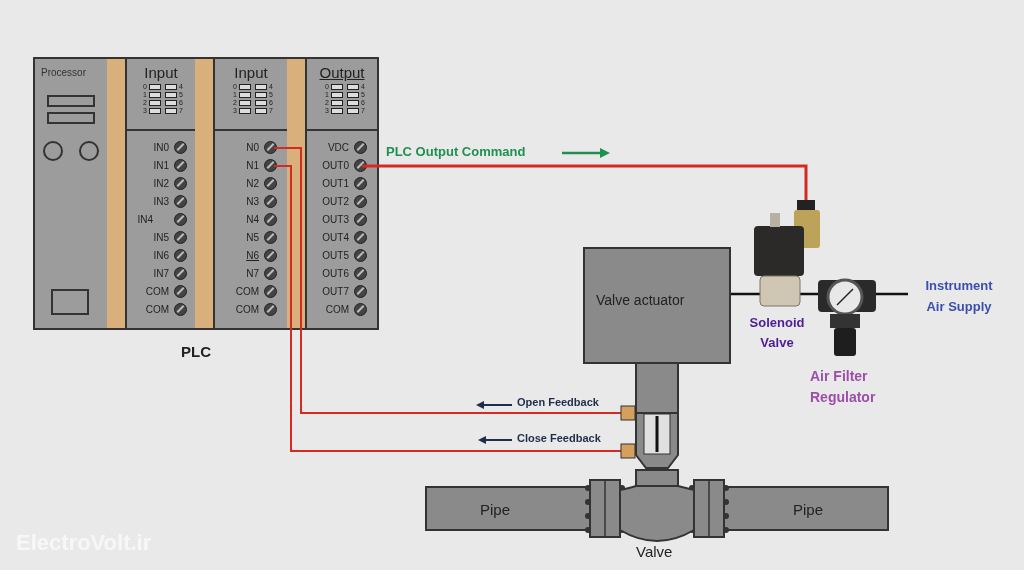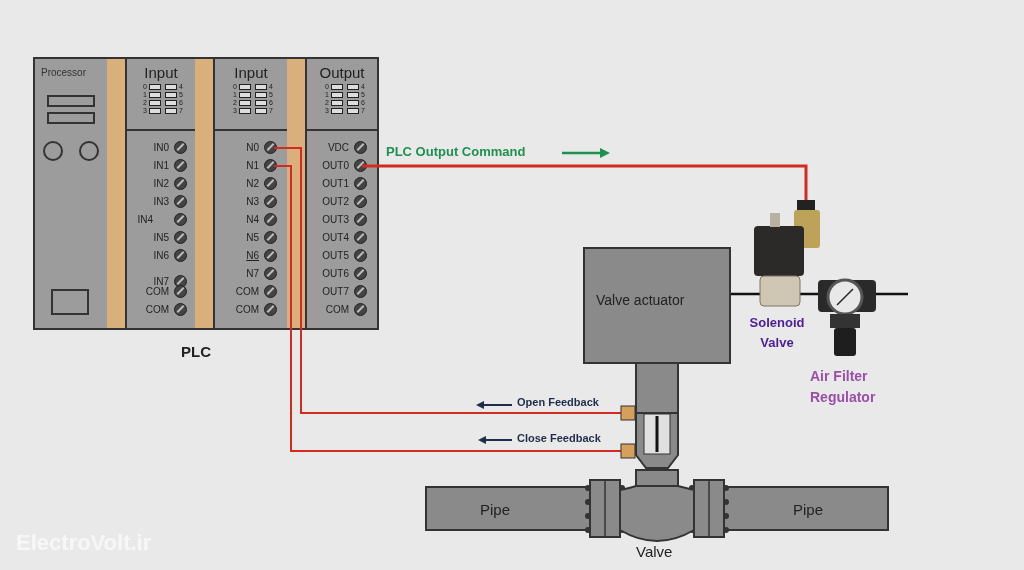--- a/index.html
+++ b/index.html
@@ -64,21 +64,21 @@
             <span class="screw"></span>
           </div>
           <div class="term-row" style="top: 169px; right: 8px;">
             <span>IN5</span>
             <span class="screw"></span>
           </div>
           <div class="term-row" style="top: 187px; right: 8px;">
             <span>IN6</span>
             <span class="screw"></span>
           </div>
-          <div class="term-row" style="top: 205px; right: 8px; margin-top: 8px;">
+          <div class="term-row" style="top: 205px; right: 8px;">
             <span>IN7</span>
             <span class="screw"></span>
           </div>
           <div class="term-row" style="top: 223px; right: 8px;">
             <span>COM</span>
             <span class="screw"></span>
           </div>
           <div class="term-row" style="top: 241px; right: 8px;">
             <span>COM</span>
             <span class="screw"></span>
@@ -135,21 +135,21 @@
           </div>
           <div class="term-row" style="top: 241px; right: 10px;">
             <span>COM</span>
             <span class="screw"></span>
           </div>
         </div>
     </div>
     <div class="rail" style="left:287px;top:57px;width:20px;height:273px;"></div>
 
     <div class="mod" style="left:305px;top:57px;width:74px;height:273px;">
-      <div class="mod-title" style="top:5px;">Output</div>
+      <div class="mod-title" style="top:5px;text-decoration:underline;">Output</div>
       <div class="led-grid" style="left:18px;top:24px;">
         <div><span>0</span><span class="led"></span><span class="led"></span><span>4</span></div>
         <div><span>1</span><span class="led"></span><span class="led"></span><span>5</span></div>
         <div><span>2</span><span class="led"></span><span class="led"></span><span>6</span></div>
         <div><span>3</span><span class="led"></span><span class="led"></span><span>7</span></div>
       </div>
       <div class="divider" style="top:70px;"></div>
       <div id="t-out">
           <div class="term-row" style="top: 79px; right: 10px;">
             <span>VDC</span>
@@ -278,19 +278,23 @@
   <div class="lbl" style="left:386px;top:144px;font-size:13px;font-weight:bold;color:#1e9150;">PLC Output Command</div>
   <div class="lbl" style="left:596px;top:292px;font-size:14px;color:#222;">Valve actuator</div>
   <div class="lbl" style="left:744px;top:313px;font-size:13px;font-weight:bold;color:#4c1d95;text-align:center;width:66px;line-height:20px;">
     <div>Solenoid</div>
     <div>Valve</div>
   </div>
   <div class="lbl" style="left:810px;top:366px;font-size:14px;font-weight:bold;color:#9b4fa8;text-align:left;width:80px;line-height:21px;">
     <div>Air Filter</div>
     <div>Regulator</div>
   </div>
+  <div class="lbl" style="left:912px;top:275px;font-size:13px;font-weight:bold;color:#3b4fb0;text-align:center;width:94px;line-height:21px;">
+    <div>Instrument</div>
+    <div>Air Supply</div>
+  </div>
   <div class="lbl" style="left:517px;top:396px;font-size:11px;font-weight:bold;color:#1f2d4a;">Open Feedback</div>
   <div class="lbl" style="left:517px;top:432px;font-size:11px;font-weight:bold;color:#1f2d4a;">Close Feedback</div>
   <div class="lbl" style="left:480px;top:501px;font-size:15px;color:#222;">Pipe</div>
   <div class="lbl" style="left:793px;top:501px;font-size:15px;color:#222;">Pipe</div>
   <div class="lbl" style="left:636px;top:543px;font-size:15px;color:#222;">Valve</div>
   <div class="lbl" style="left:16px;top:530px;font-size:22px;font-weight:bold;color:#f7f7f7;">ElectroVolt.ir</div>
 </div>
 
 </body></html>

